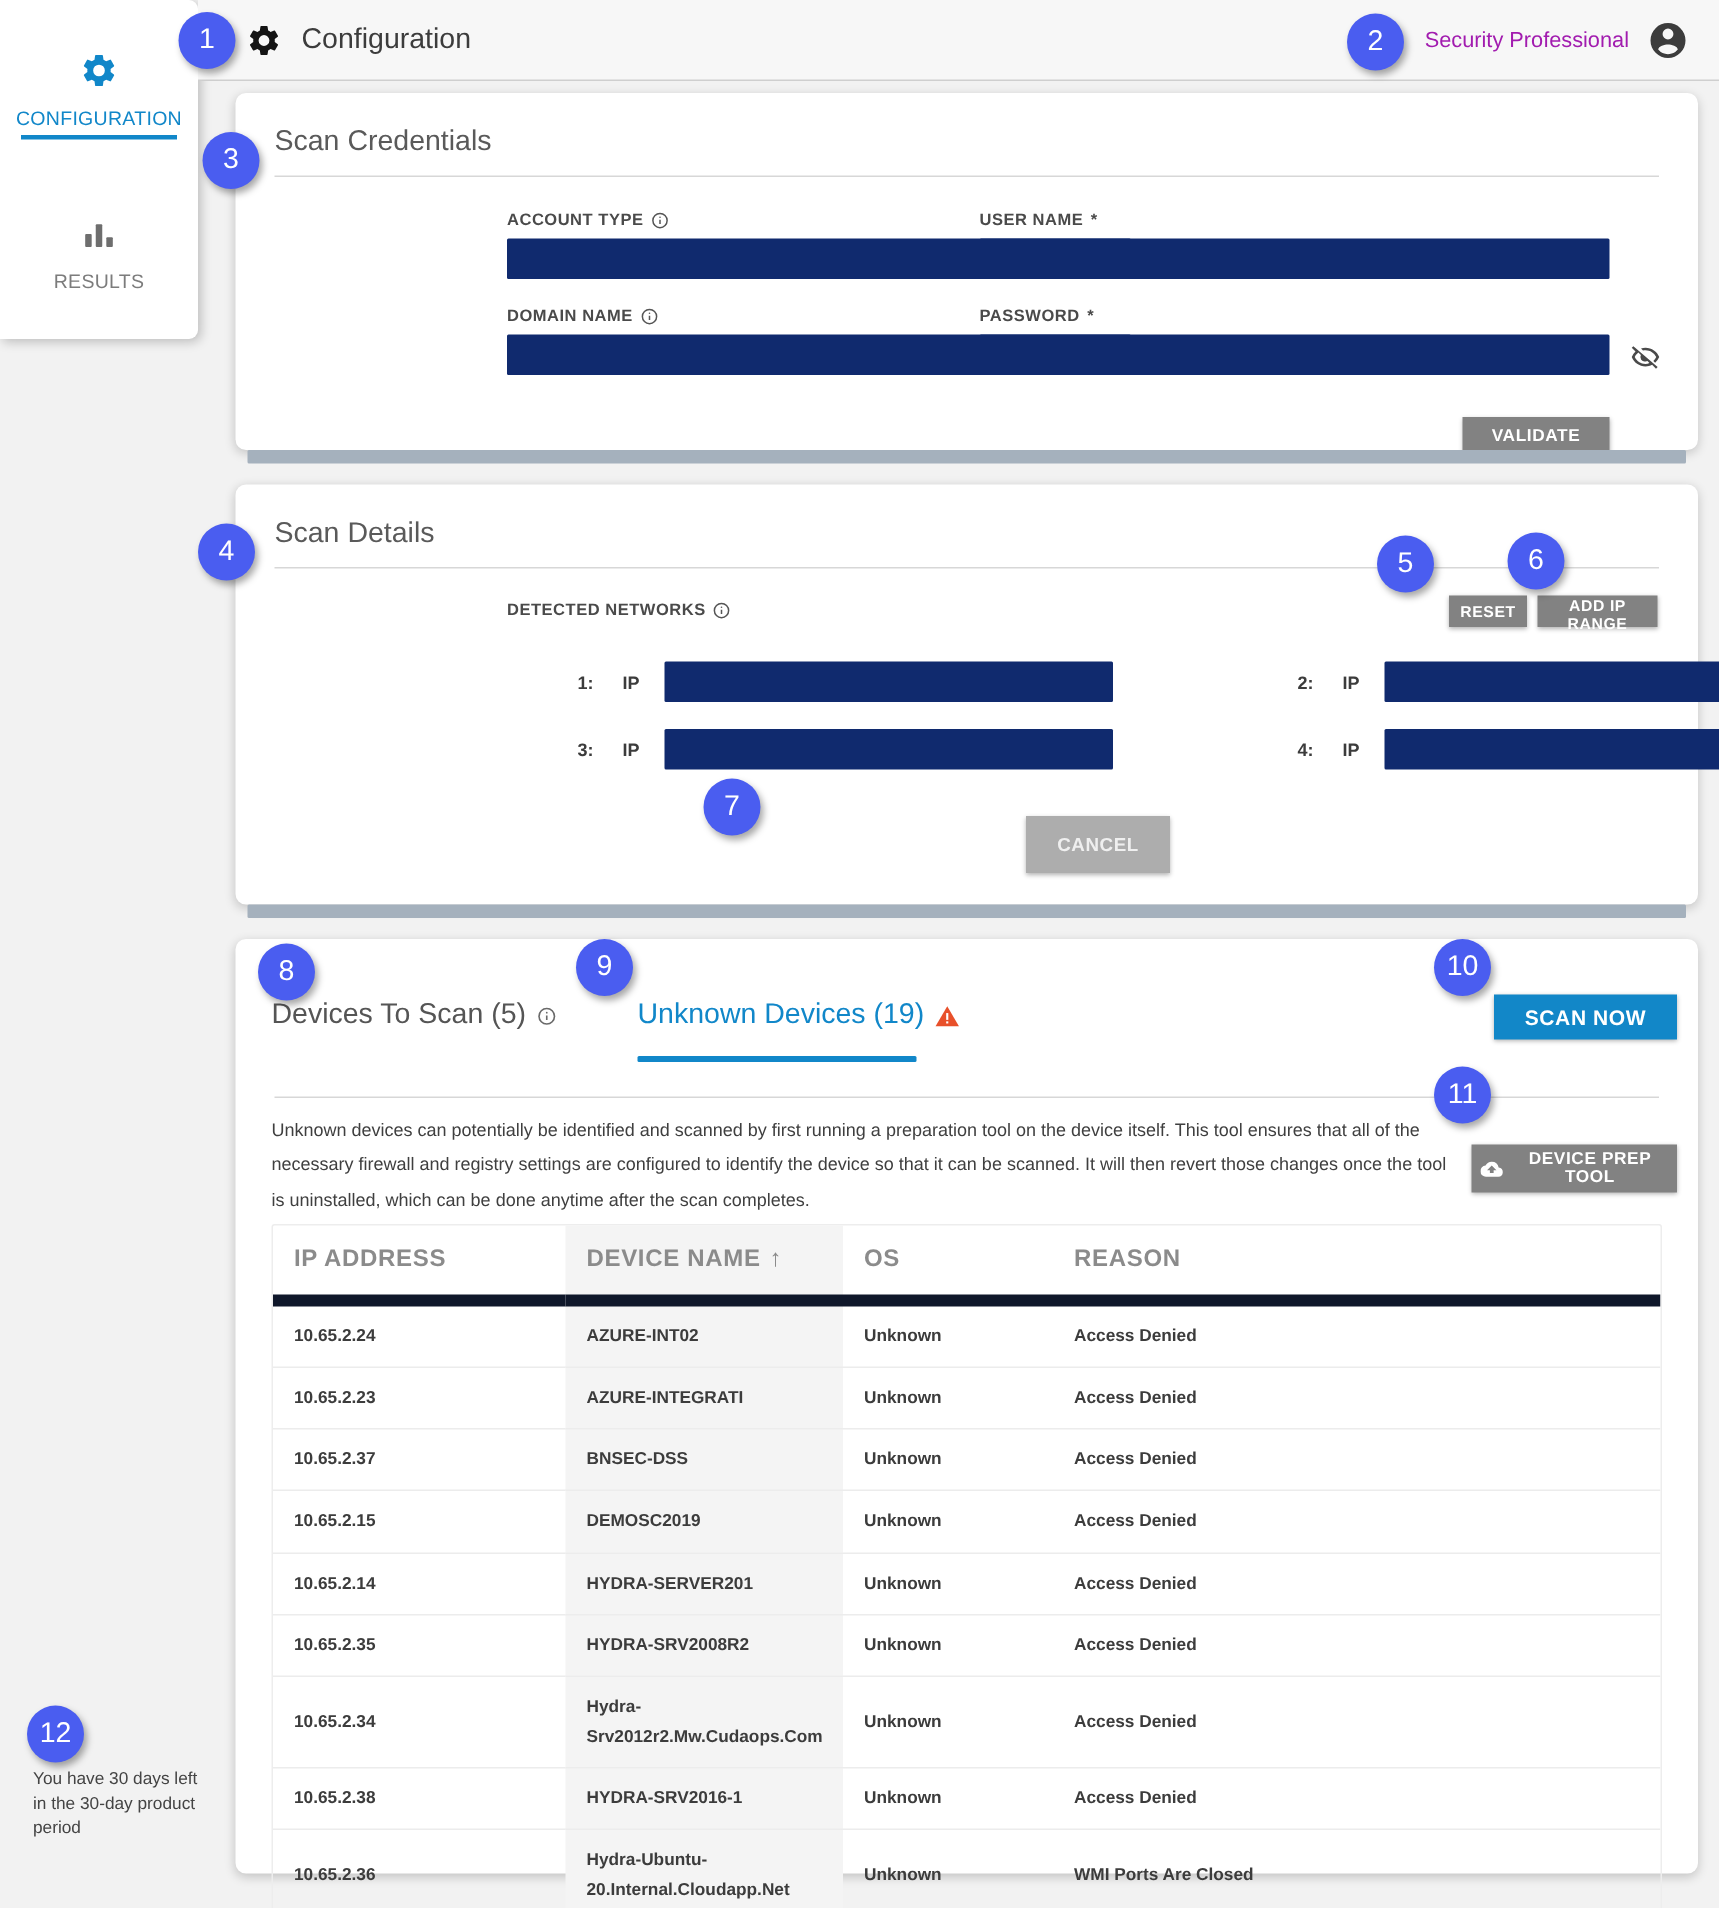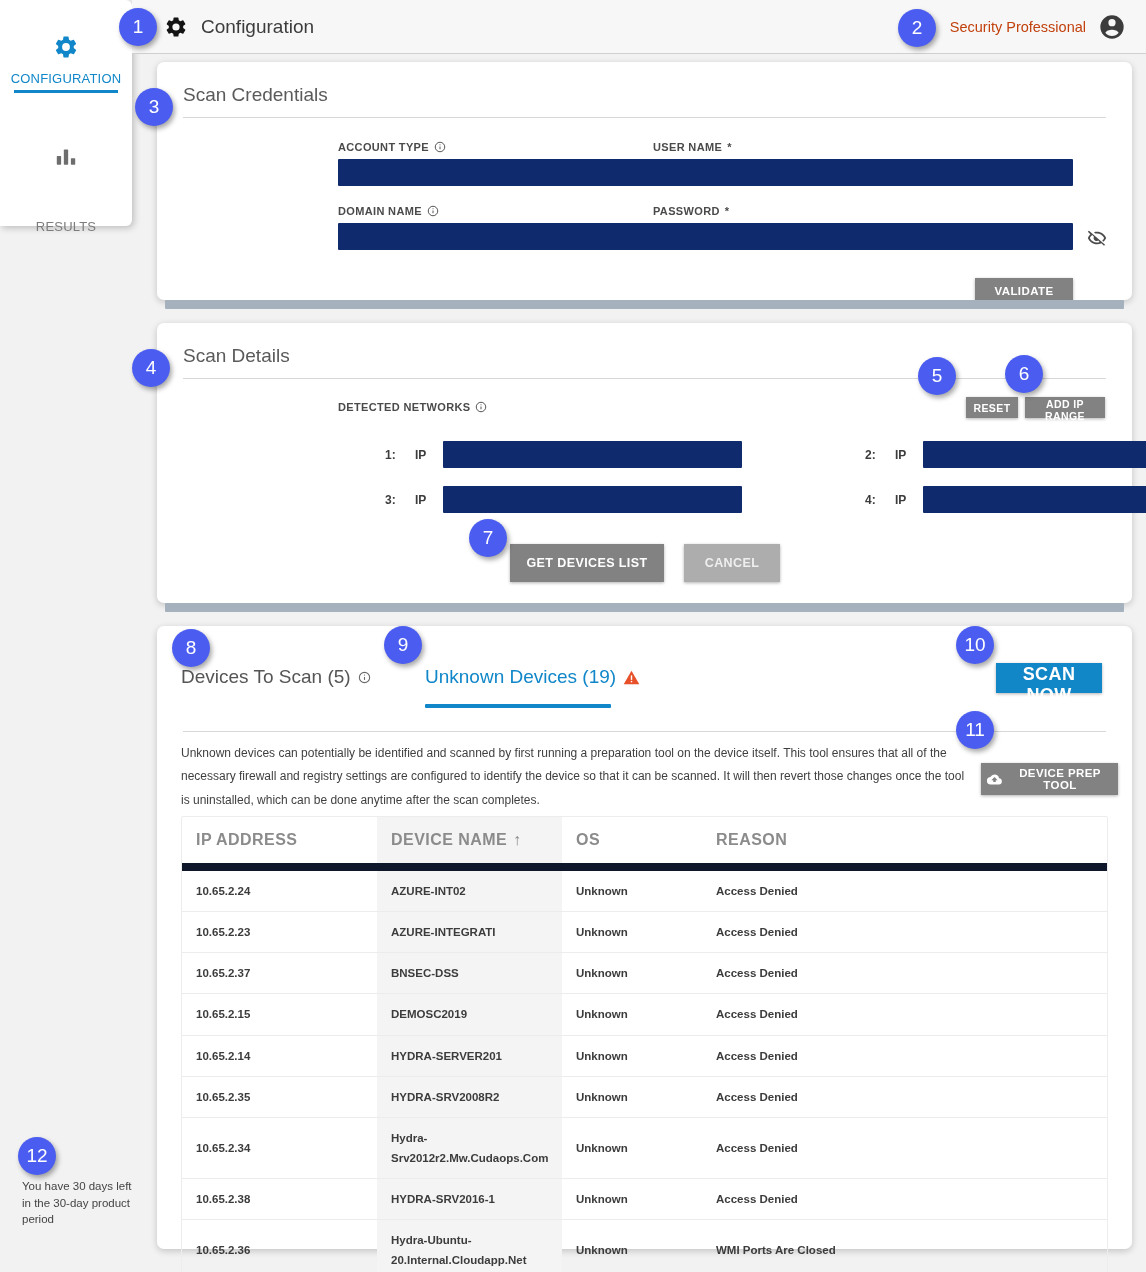--- a/index.html
+++ b/index.html
@@ -20,39 +20,39 @@
     border-radius:0 6px 6px 0;
     box-shadow: 2px 2px 7px rgba(0,0,0,.22);
     display:flex; flex-direction:column; align-items:center;
     padding-top:30px;
   }
   .nav-item { display:flex; flex-direction:column; align-items:center; cursor:pointer; width:100%; }
   .nav-item .ico { height:34px; display:flex; align-items:center; justify-content:center; }
   .nav-label { font-size:13px; letter-spacing:.2px; margin-top:7px; }
   .nav-item.active .nav-label { color:#1187c9; }
   .nav-underline { width:104px; height:3px; background:#1187c9; margin-top:4px; }
-  .nav-item.inactive { margin-top:46px;gap:39px; }
+  .nav-item.inactive { margin-top:46px; }
   .nav-item.inactive .nav-label { color:#7c7c7c; }
 
   .trial-note {
     position:absolute; left:22px; top:1178px; width:118px;
     font-size:11.5px; font-weight:normal; color:#444; line-height:1.45;
   }
 
   
   .topbar {
     position:absolute; left:132px; top:0; right:0; height:54px;
     background:#f7f7f7;
     border-bottom:1px solid #cfcfcf;
     display:flex; align-items:center;
   }
   .topbar .gear { margin-left:32px; display:flex; align-items:center; }
   .topbar .title { font-size:19px; color:#3c3c3c; margin-left:13px; }
   .topbar .spacer { flex:1; }
-  .topbar .user-name { font-size:14.5px; color:#c2410c; margin-right:12px; }
+  .topbar .user-name { font-size:14.5px; color:#a21caf; margin-right:12px; }
   .topbar .avatar { margin-right:20px; display:flex; align-items:center; }
 
   
   .card {
     position:absolute;
     background:#fff;
     border-radius:7px;
     box-shadow:0 2px 7px rgba(0,0,0,.20);
   }
   .card .hbar {
@@ -248,21 +248,20 @@
     <span style="font-size:12px; font-weight:bold; color:#3c3c3c; width:28px;">IP</span>
     <span class="redacted" style="width:299px; display:block;"></span>
   </div>
 
   <div style="position:absolute; left:708px; top:163px; display:flex; align-items:center;">
     <span style="font-size:12px; font-weight:bold; color:#3c3c3c; width:30px;">4:</span>
     <span style="font-size:12px; font-weight:bold; color:#3c3c3c; width:28px;">IP</span>
     <span class="redacted" style="width:296px; display:block;"></span>
   </div>
 
-  <button class="btn btn-grey" style="position:absolute; left:353px; top:221px; width:154px; height:38px; font-size:12.5px;">GET DEVICES LIST</button>
   <button class="btn btn-grey-light" style="position:absolute; left:527px; top:221px; width:96px; height:38px; font-size:12.5px;">CANCEL</button>
 
   <div class="hbar"></div>
 </div>
 
 <div class="card" style="left:157px; top:626px; width:975px; height:623px;">
 
   <div style="position:absolute; left:24px; top:40px;">
     <div class="tab inactive" style="position:absolute; left:0; top:0; white-space:nowrap;">
       <span>Devices To Scan (5)</span>
@@ -280,21 +279,21 @@
         <svg width="17" height="17" viewBox="0 0 24 24" fill="#e8502a">
             <path d="M12 2.6 23 21.4H1L12 2.6z"></path>
             <rect x="11" y="9" width="2" height="6.4" fill="#fff"></rect>
             <rect x="11" y="16.8" width="2" height="2" fill="#fff"></rect>
           </svg>
       </span>
     </div>
     <div class="tab-underline" style="position:absolute; left:244px; top:38px; width:186px;"></div>
   </div>
 
-  <button class="btn btn-blue" style="position:absolute; left:839px; top:37px; width:106px; height:30px; font-size:18px;">SCAN NOW</button>
+  <button class="btn btn-blue" style="position:absolute; left:839px; top:37px; width:122px; height:30px; font-size:14px;">SCAN NOW</button>
 
   <div class="rule" style="position:absolute; left:0; right:0; top:105px; margin:0 26px;"></div>
 
   <div class="blurb" style="position:absolute; left:24px; top:116px; width:790px;">Unknown devices can potentially be identified and scanned by first running a preparation tool on the device itself. This tool ensures that all of the necessary firewall and registry settings are configured to identify the device so that it can be scanned. It will then revert those changes once the tool is uninstalled, which can be done anytime after the scan completes.</div>
 
   <button class="btn btn-grey" style="position:absolute; left:824px; top:137px; width:137px; height:32px; font-size:11.5px; display:flex; align-items:center; justify-content:center; gap:6px;">
     <span style="display:inline-flex;">
       <svg width="15" height="15" viewBox="0 0 24 24" fill="#fff">
           <path d="M19.35 10.04A7.49 7.49 0 0 0 12 4a7.48 7.48 0 0 0-6.63 4.04A5.99 5.99 0 0 0 6 20h13a5 5 0 0 0 .35-9.96zM14 13v3h-4v-3H7l5-5 5 5h-3z"></path>
         </svg>

